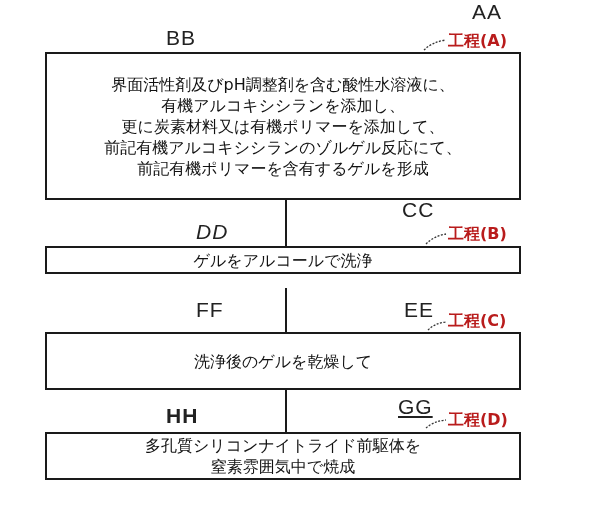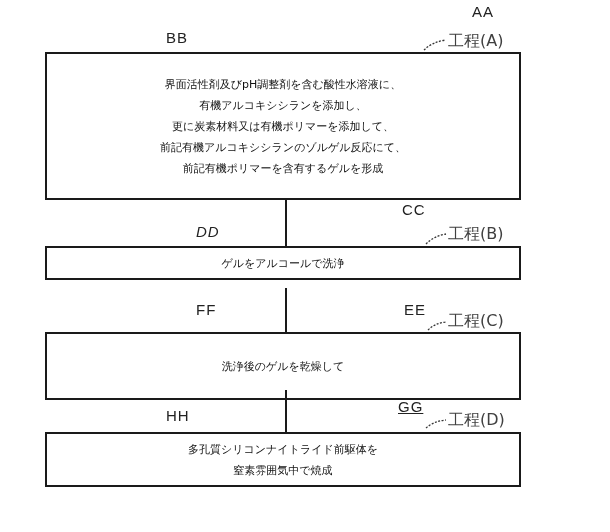--- a/index.html
+++ b/index.html
@@ -11,50 +11,50 @@
       width: 610px;
       height: 532px;
       position: relative;
       overflow: hidden;
       font-family: "DejaVu Sans", "Liberation Sans", sans-serif;
       color: #111111;
     }
     .ref {
       position: absolute;
       font-family: "Liberation Sans", "DejaVu Sans", sans-serif;
-      font-size: 15px;
+      font-size: 21px;
       line-height: 20px;
       color: #222222;
       letter-spacing: 1px;
     }
     .step-label {
       position: absolute;
       font-size: 16px;
       line-height: 18px;
-      color: #404040;
+      color: #b91c1c;
       white-space: nowrap;
-      font-weight: normal;
+      font-weight: bold;
     }
     .leader {
       position: absolute;
     }
     .box {
       position: absolute;
       left: 45px;
       width: 476px;
       border: 2px solid #1a1a1a;
       box-sizing: border-box;
       background: #ffffff;
       display: flex;
       flex-direction: column;
       align-items: center;
       justify-content: center;
     }
     .box .line {
-      font-size: 11px;
+      font-size: 16px;
       line-height: 21px;
       text-align: center;
       white-space: nowrap;
       color: #111111;
     }
     .connector {
       position: absolute;
       left: 285px;
       width: 2px;
       background: #1a1a1a;
@@ -80,42 +80,42 @@
 
 <div class="connector" style="top:200px; height:46px;"></div>
 
 <div class="ref" style="left:196px; top:222px;font-style:italic;">DD</div>
 <div class="ref" style="left:402px; top:200px;">CC</div>
 <svg class="leader" style="left:424px; top:230px;" width="24" height="16">
   <path d="M2 14 Q 10 6 22 4" stroke="#333" stroke-width="1.3" fill="none" stroke-dasharray="2 1.5"></path>
 </svg>
 <div class="step-label" style="left:448px; top:225px;">工程(B)</div>
 
-<div class="box" style="top:246px; height:34px;">
+<div class="box" style="top:246px; height:28px;">
   <div class="line">ゲルをアルコールで洗浄</div>
 </div>
 
 <div class="connector" style="top:288px; height:44px;"></div>
 
 <div class="ref" style="left:196px; top:300px;">FF</div>
 <div class="ref" style="left:404px; top:300px;">EE</div>
 <svg class="leader" style="left:426px; top:318px;" width="22" height="14">
   <path d="M2 12 Q 9 5 20 4" stroke="#333" stroke-width="1.3" fill="none" stroke-dasharray="2 1.5"></path>
 </svg>
 <div class="step-label" style="left:448px; top:312px;">工程(C)</div>
 
-<div class="box" style="top:332px; height:68px;">
+<div class="box" style="top:332px; height:58px;">
   <div class="line">洗浄後のゲルを乾燥して</div>
 </div>
 
 <div class="connector" style="top:390px; height:42px;"></div>
 
-<div class="ref" style="left:166px; top:406px;">HH</div>
+<div class="ref" style="left:166px; top:406px;font-weight:bold;">HH</div>
 <div class="ref" style="left:398px; top:397px;text-decoration:underline;">GG</div>
 <svg class="leader" style="left:424px; top:416px;" width="24" height="14">
   <path d="M2 12 Q 10 5 22 4" stroke="#333" stroke-width="1.3" fill="none" stroke-dasharray="2 1.5"></path>
 </svg>
 <div class="step-label" style="left:448px; top:411px;">工程(D)</div>
 
-<div class="box" style="top:432px; height:55px;">
+<div class="box" style="top:432px; height:48px;">
   <div class="line">多孔質シリコンナイトライド前駆体を</div>
   <div class="line">窒素雰囲気中で焼成</div>
 </div>
 
 </body></html>

